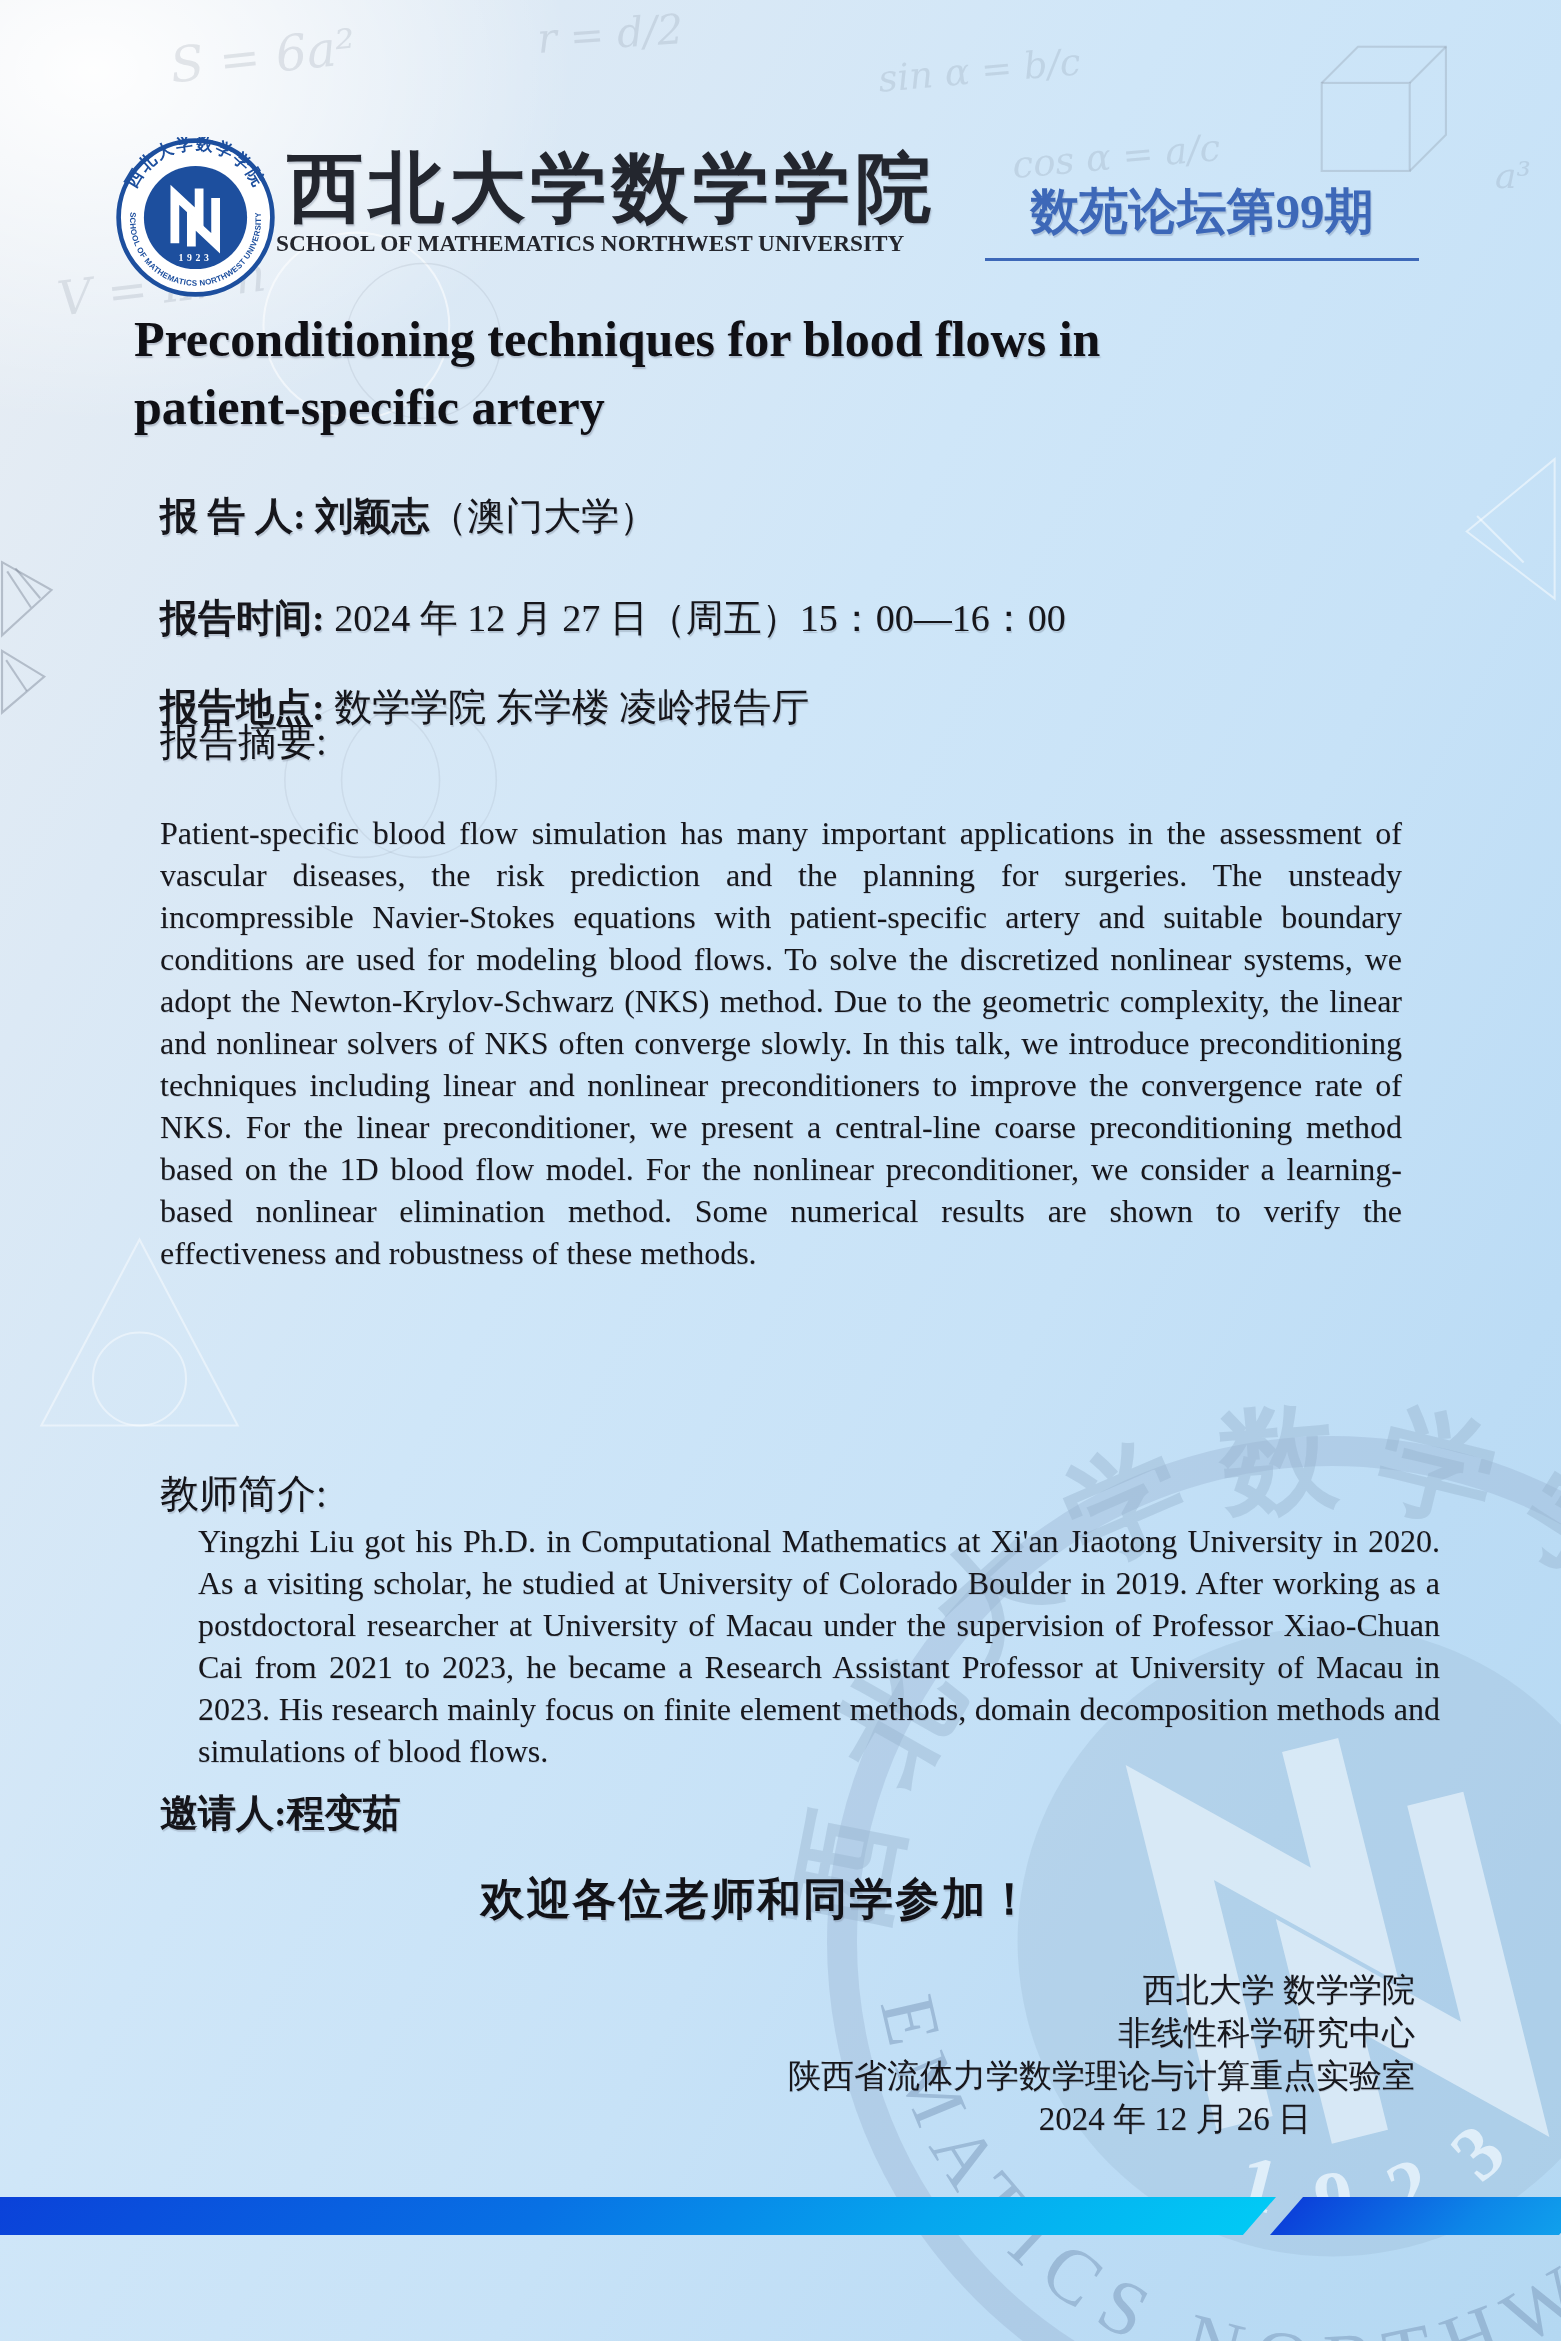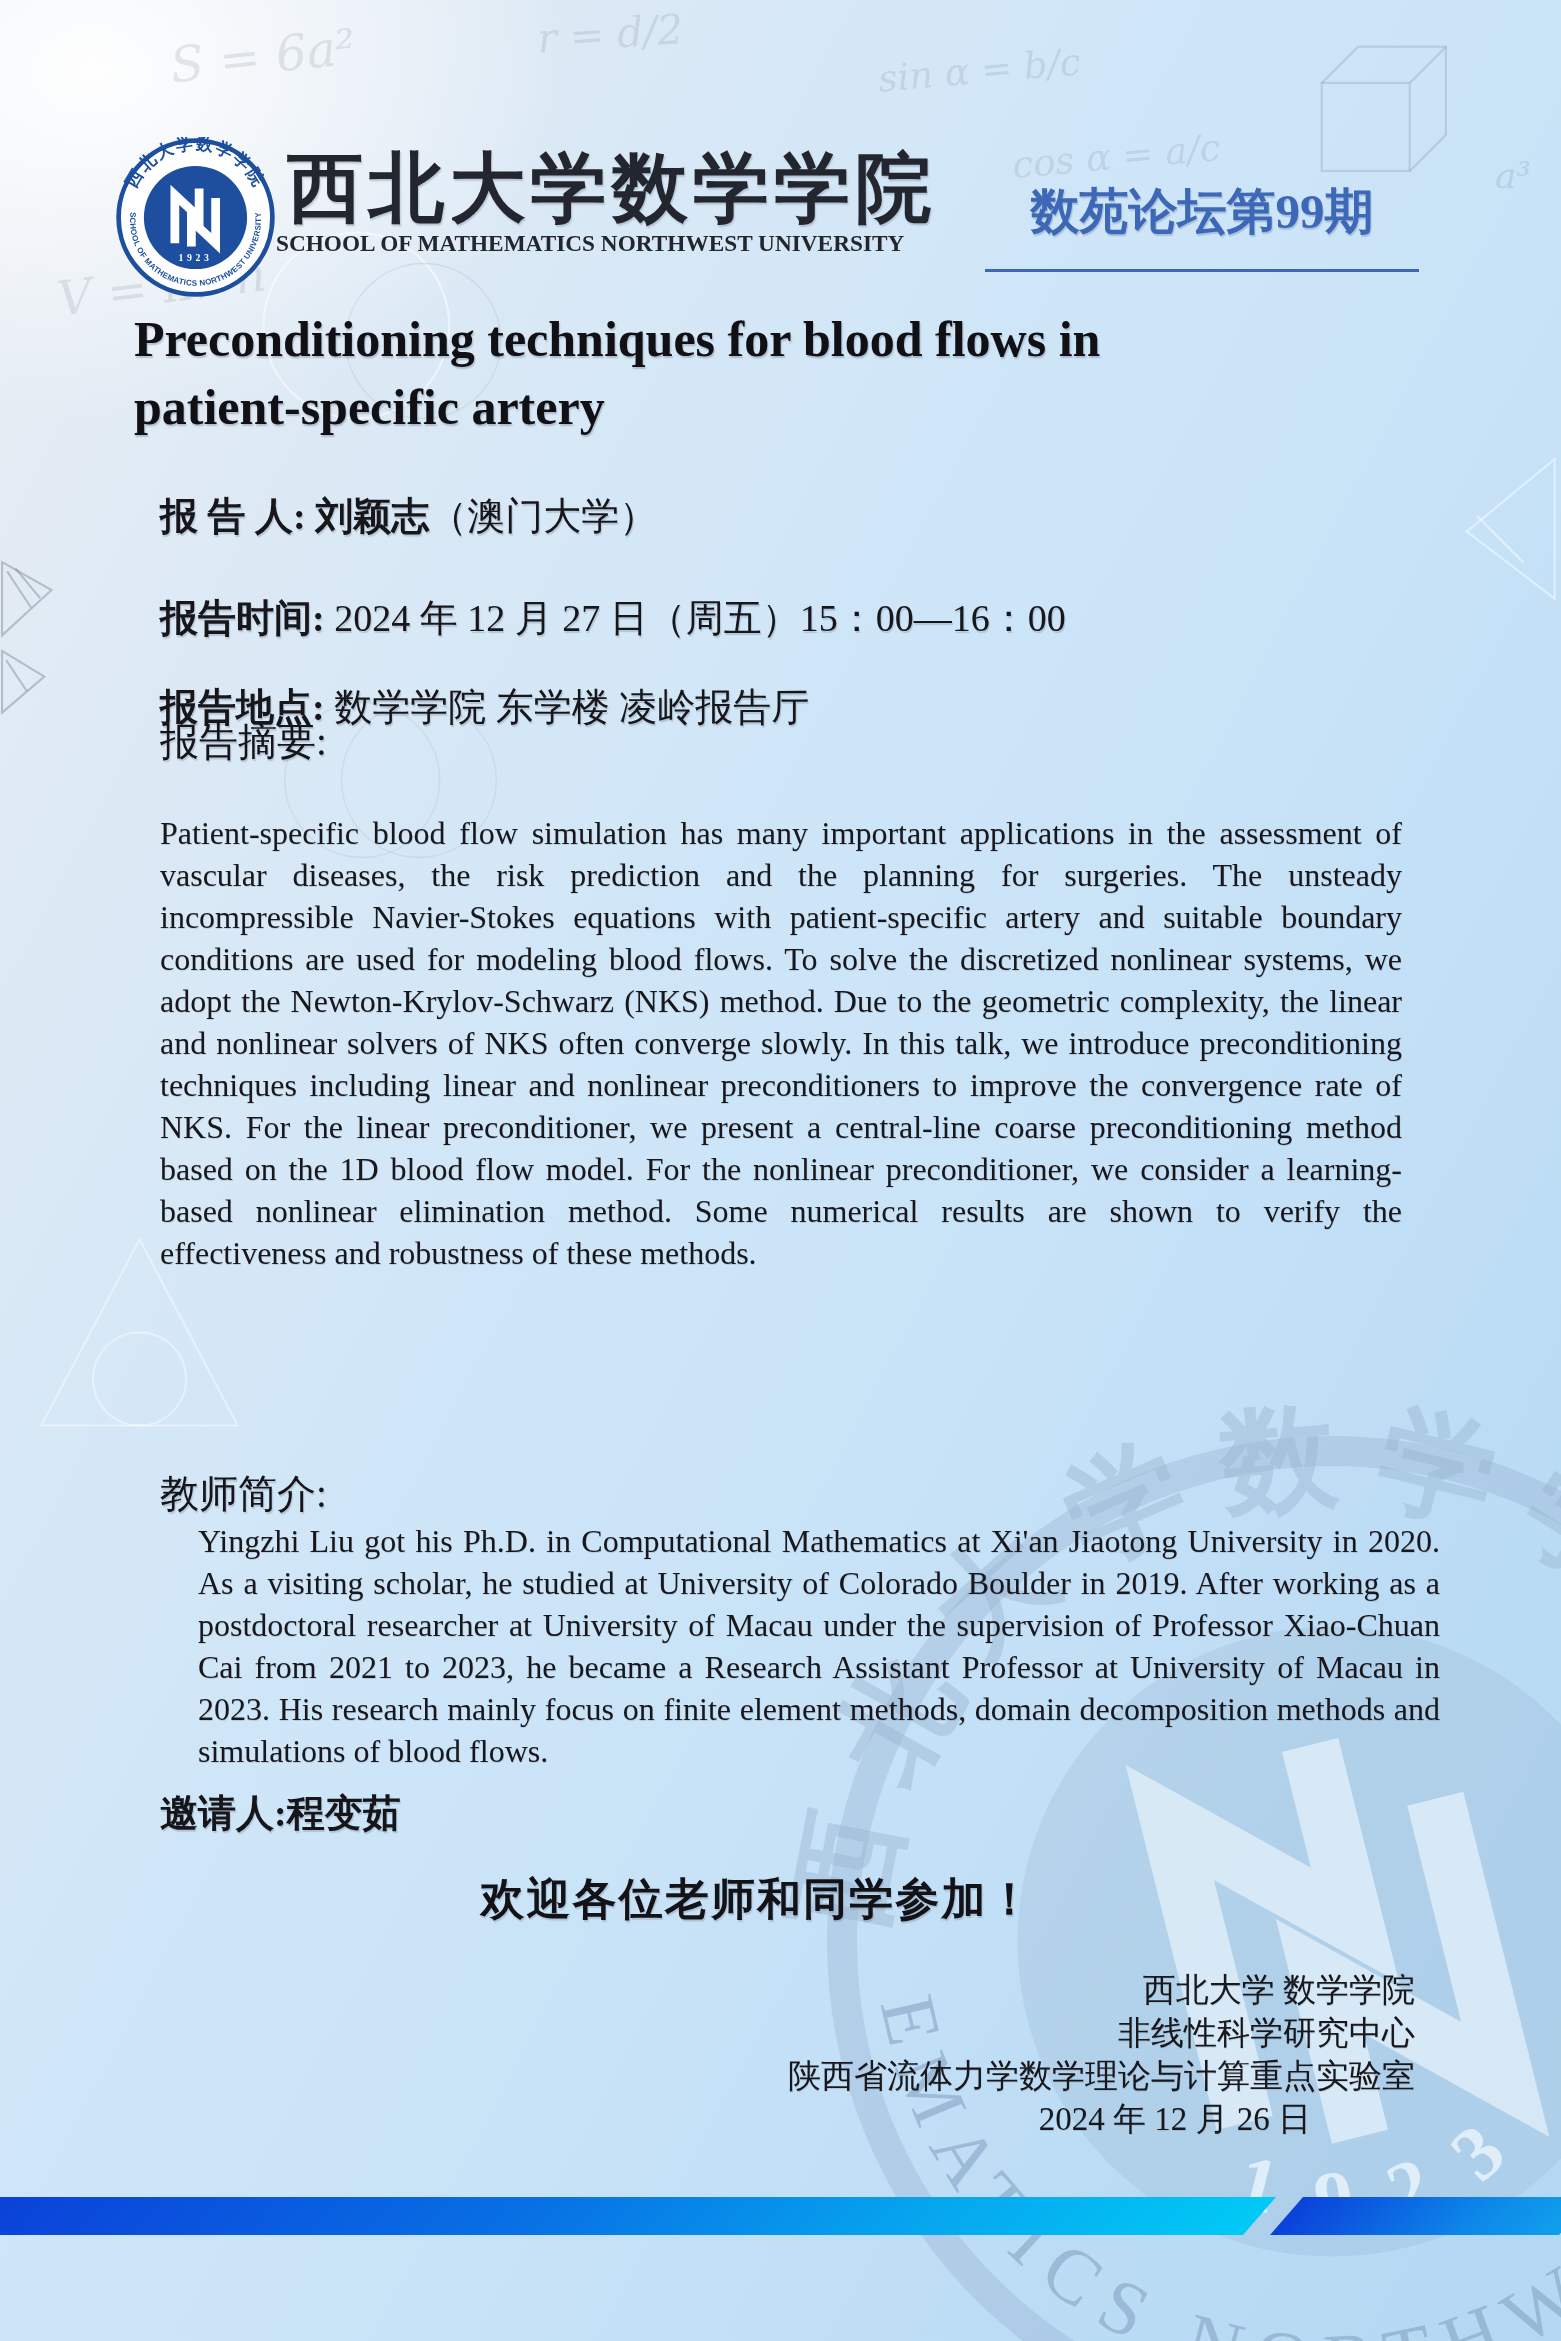--- a/index.html
+++ b/index.html
@@ -19,21 +19,21 @@
   .content{position:absolute; inset:0; z-index:2;}
   .logo{position:absolute; left:115px; top:137px; width:161px; height:161px;}
   .brand-cn{position:absolute; left:287px; top:138px; font-size:76px; font-weight:700;
             letter-spacing:5.2px; color:#23262e; white-space:nowrap;
             text-shadow:1px 1.5px 1.5px rgba(110,120,140,0.35);}
   .brand-en{position:absolute; left:276px; top:230px; font-size:24px; font-weight:700;
             letter-spacing:0px; color:#24262d; white-space:nowrap;
             transform:scaleX(0.97); transform-origin:left center;}
   .forum-badge{position:absolute; left:985px; top:179px; width:434px; text-align:center;
                font-size:49px; font-weight:600; color:#3d68b8; white-space:nowrap;
-               padding-bottom:24px; border-bottom:3.6px solid #3d68b8;
+               padding-bottom:13px; border-bottom:3.6px solid #3d68b8;
                text-shadow:1px 1.5px 1px rgba(90,110,150,0.3);}
   .title{position:absolute; left:134px; width:1293px; top:305px; 
          font-size:50px; font-weight:700; line-height:68px; color:#101015;
          text-shadow:1px 2.1px 1.5px rgba(110,120,140,0.4);}
   .meta-line{position:absolute; left:160px; width:1250px; font-size:38px; white-space:nowrap;
              color:#16161b; text-shadow:1px 1.5px 1px rgba(110,120,140,0.32);}
   .meta-label{font-weight:700;}
   .meta-name{font-weight:700;}
   .speaker{top:491px;} .time{top:593px;} .location{top:682px;}
   .sec-heading{position:absolute; left:160px; font-size:39px; color:#141419;

